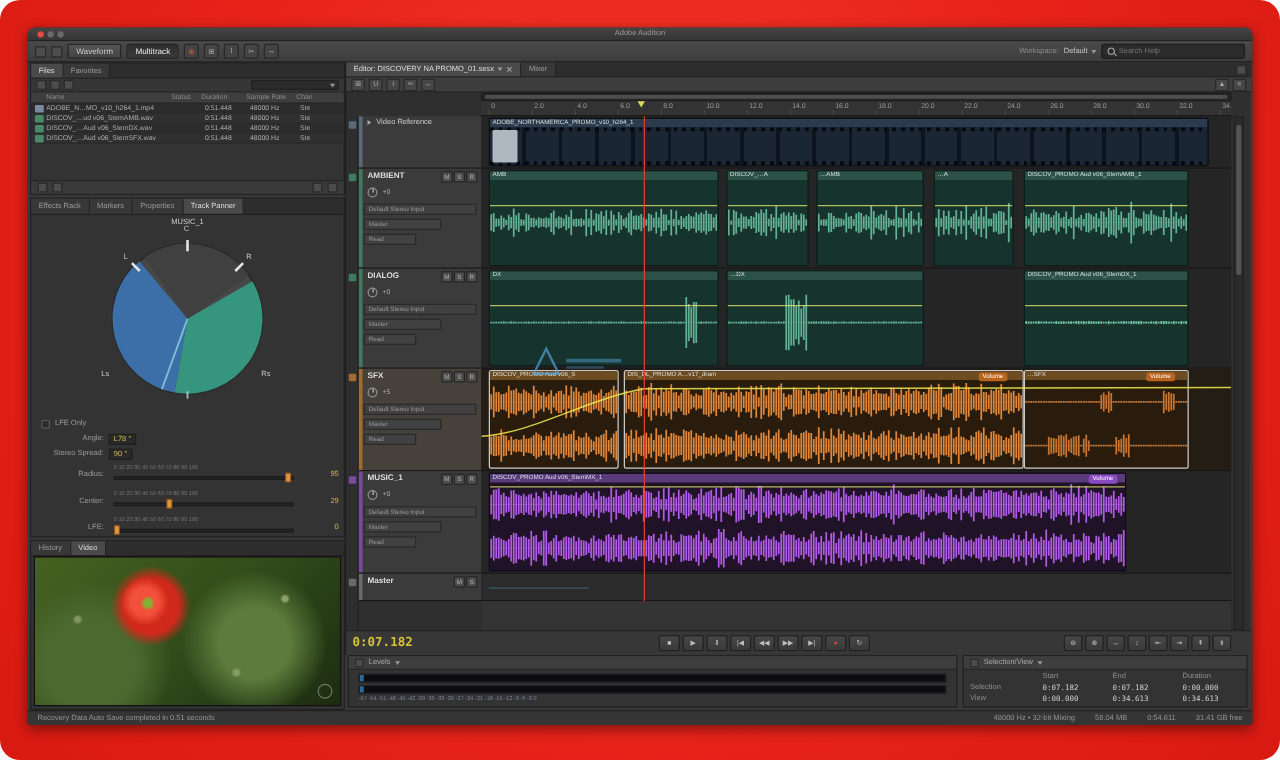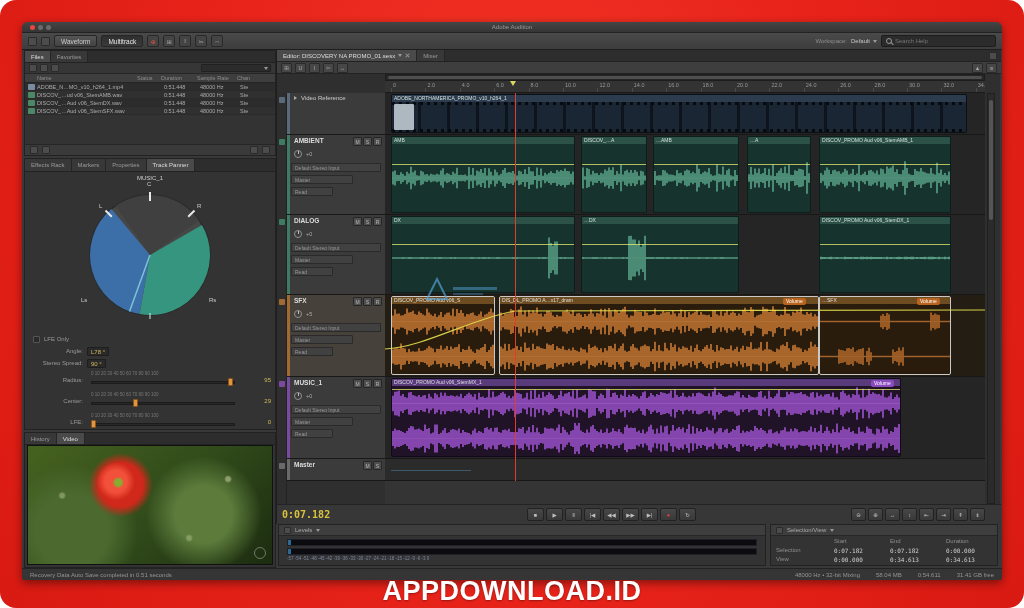--- a/index.html
+++ b/index.html
@@ -707,14 +707,13 @@
       <span>Recovery Data Auto Save completed in 0.51 seconds</span>
       <span class="right">
         <span>48000 Hz • 32-bit Mixing</span>
         <span>58.04 MB</span>
         <span>0:54.611</span>
         <span>31.41 GB free</span>
       </span>
     </div>
   </div>
 
-  <div class="watermark">APPDOWNLOAD.ID</div>
 </div>
 
 </body></html>

